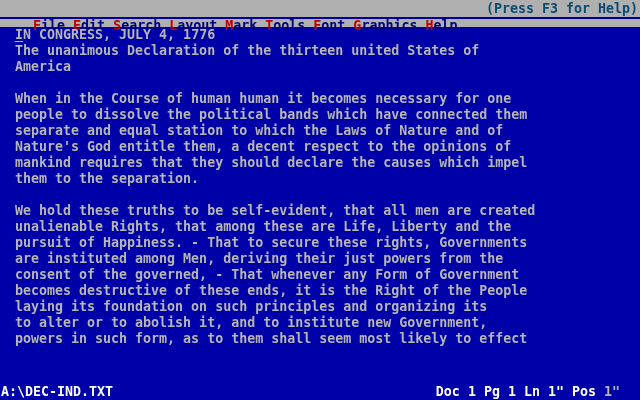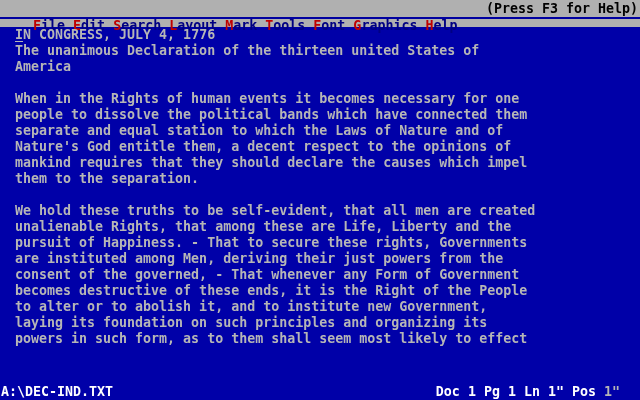--- a/index.html
+++ b/index.html
@@ -29,21 +29,21 @@
   .menu-item {
     display: inline-block;
     margin-right: 8px;
     color: #000082;
     cursor: default;
   }
   .menu-item .hotkey { color: #c00000; }
   .help-hint {
     position: absolute; right: 2px; top: 0;
     height: 17px; line-height: 17px;
-    color: #000000;
+    color: #0c4a6e;
     white-space: pre;
     margin-left: 33px;
   }
   .menubar .separator {
     position: absolute; top: 17px; left: 0;
     width: 640px; height: 2px;
     background: #0000a0;
   }
 
   
@@ -84,34 +84,34 @@
   </div>
   <span class="help-hint">(Press F3 for Help)</span>
   <div class="separator"></div>
 </div>
 
 <div class="document-area">
   <div class="doc-line"><span class="cursor-char">I</span><span>N CONGRESS, JULY 4, 1776</span></div>
   <div class="doc-line">The unanimous Declaration of the thirteen united States of</div>
   <div class="doc-line">America</div>
   <div class="doc-line"></div>
-  <div class="doc-line">When in the Rights of human events it becomes necessary for one</div>
+  <div class="doc-line">When in the Course of human human it becomes necessary for one</div>
   <div class="doc-line">people to dissolve the political bands which have connected them</div>
   <div class="doc-line">separate and equal station to which the Laws of Nature and of</div>
   <div class="doc-line">Nature's God entitle them, a decent respect to the opinions of</div>
   <div class="doc-line">mankind requires that they should declare the causes which impel</div>
   <div class="doc-line">them to the separation.</div>
   <div class="doc-line"></div>
   <div class="doc-line">We hold these truths to be self-evident, that all men are created</div>
   <div class="doc-line">unalienable Rights, that among these are Life, Liberty and the</div>
   <div class="doc-line">pursuit of Happiness. - That to secure these rights, Governments</div>
   <div class="doc-line">are instituted among Men, deriving their just powers from the</div>
   <div class="doc-line">consent of the governed, - That whenever any Form of Government</div>
   <div class="doc-line">becomes destructive of these ends, it is the Right of the People</div>
+  <div class="doc-line">laying its foundation on such principles and organizing its</div>
   <div class="doc-line">to alter or to abolish it, and to institute new Government,</div>
-  <div class="doc-line">laying its foundation on such principles and organizing its</div>
   <div class="doc-line">powers in such form, as to them shall seem most likely to effect</div>
 </div>
 
 <div class="status-bar">
   <span class="status-filename">A:\DEC-IND.TXT</span>
   <span class="status-position"><span>Doc 1 Pg 1 Ln 1" Pos </span><span class="pos-value">1"</span></span>
 </div>
 
 </body></html>

